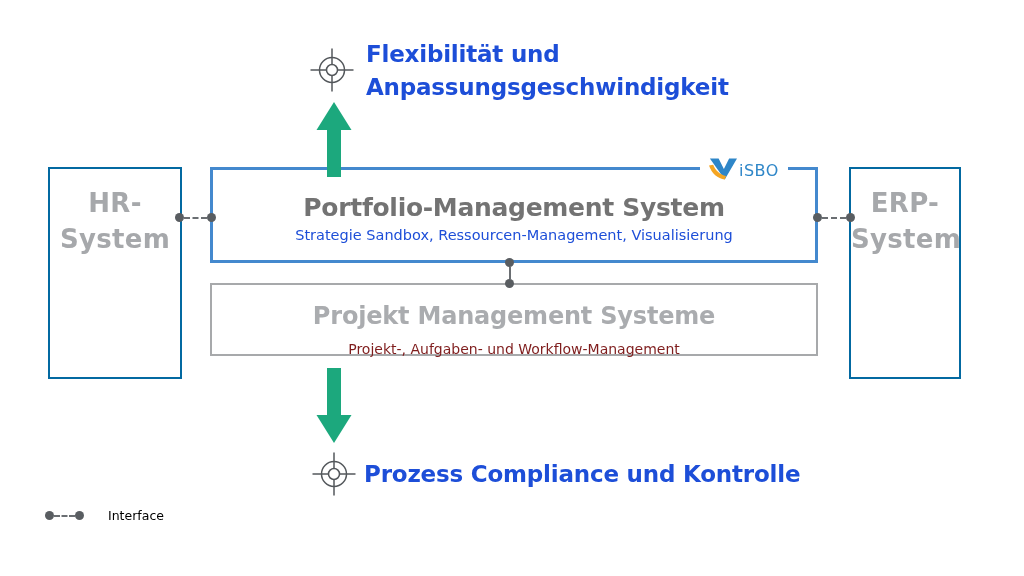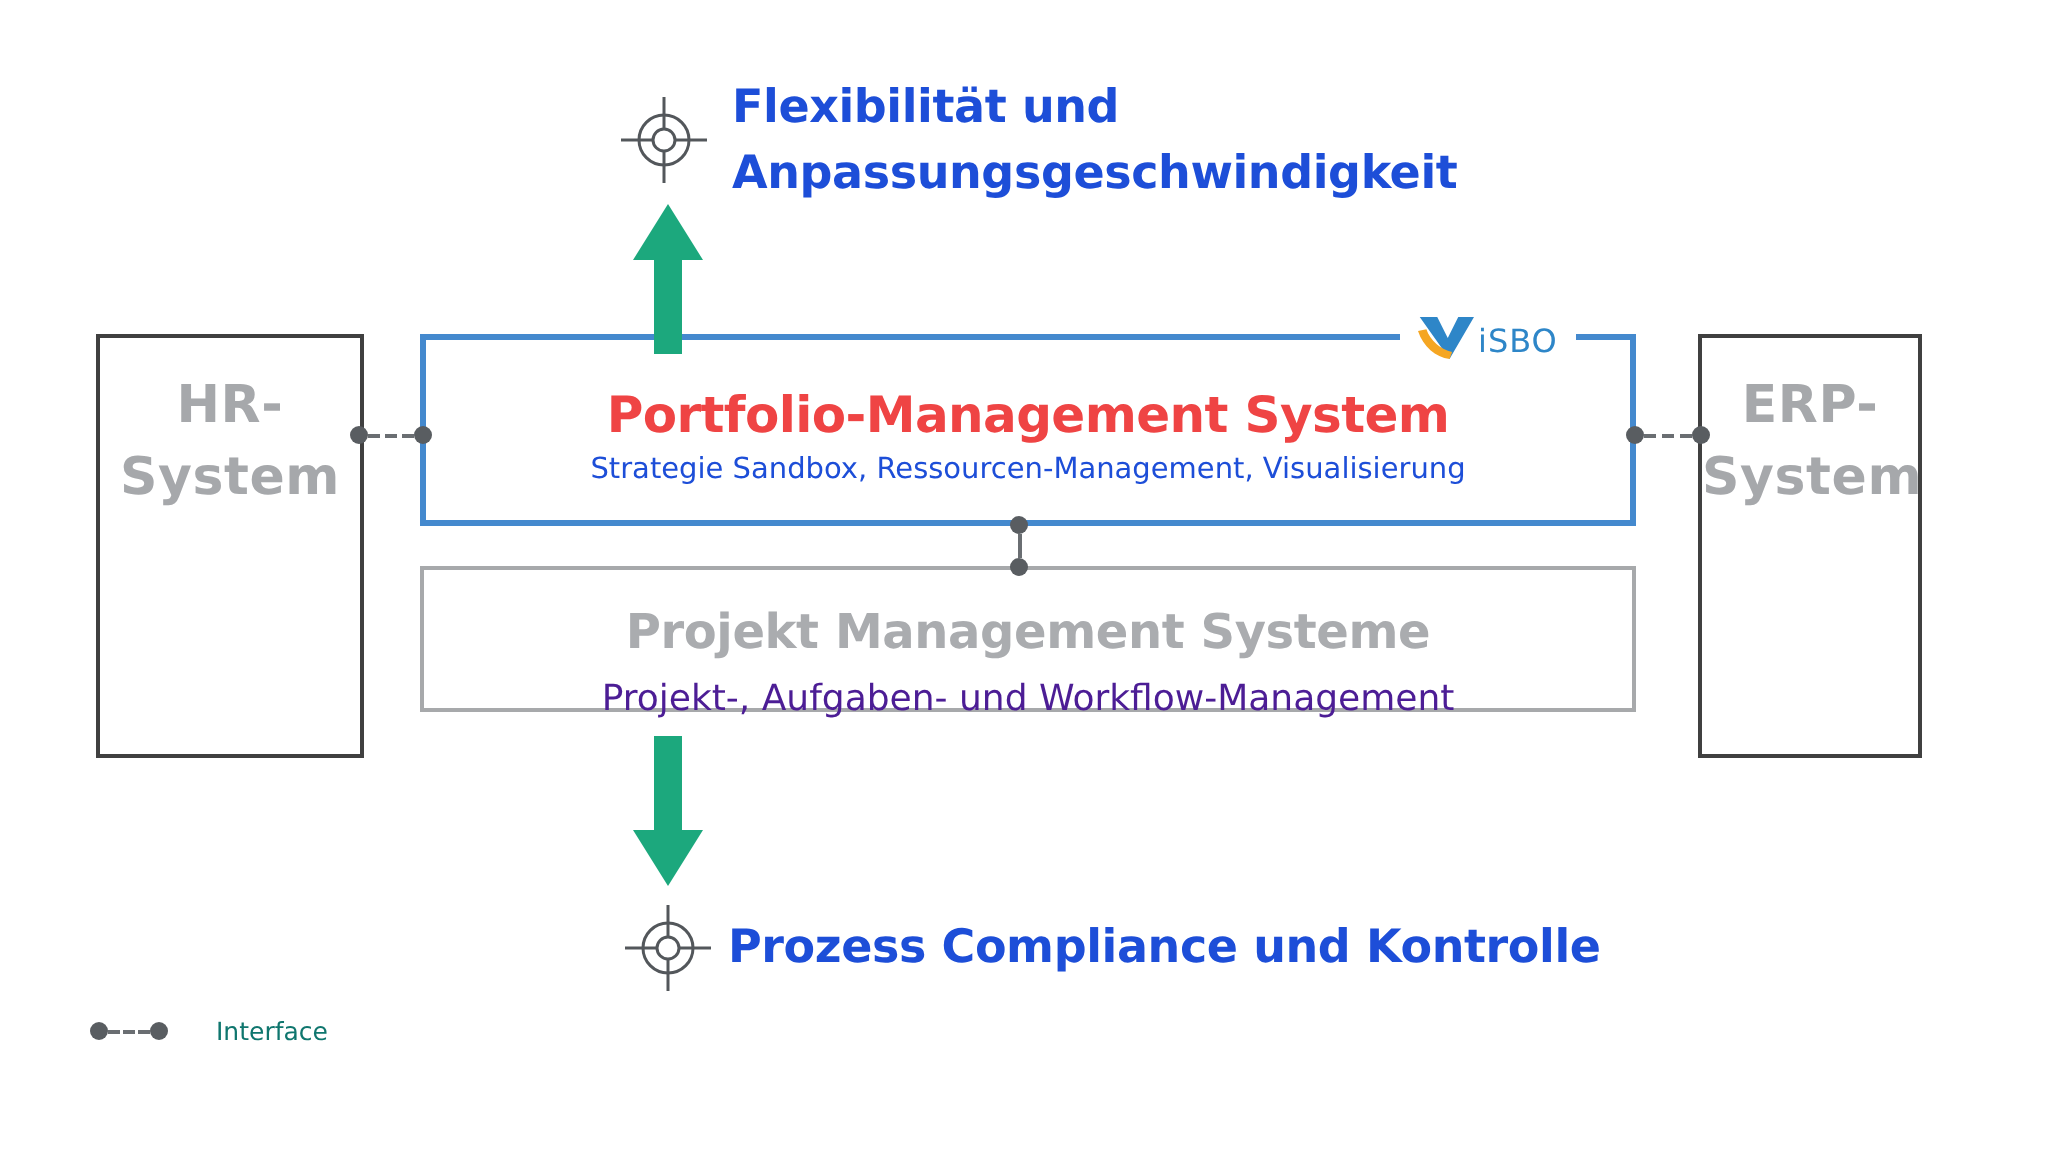--- a/index.html
+++ b/index.html
@@ -42,21 +42,21 @@
     z-index: 3;
   }
   .arrow-up { left: 314px; top: 101px; }
   .arrow-down { left: 314px; top: 368px; }
 
   
   .side-box {
     position: absolute;
     top: 167px;
     height: 212px;
-    border: 2px solid #404040;
+    border: 2px solid #0369a1;
     background: #ffffff;
     text-align: center;
     padding-top: 16px;
     z-index: 1;
   }
   .side-box .sys-label {
     font-weight: bold;
     font-size: 26px;
     line-height: 36px;
     color: #a6a8ab;
@@ -72,21 +72,21 @@
     border: 3px solid #4489ce;
     background: #ffffff;
     text-align: center;
     padding-top: 24px;
     z-index: 1;
   }
   .portfolio-title {
     font-weight: bold;
     font-size: 25px;
     line-height: 28px;
-    color: #ef4444;
+    color: #737373;
     letter-spacing: -0.3px;
     white-space: nowrap;
   }
   .portfolio-subtitle {
     margin-top: 4px;
     font-size: 14.5px;
     line-height: 18px;
     color: #1d4ed8;
     white-space: nowrap;
   }
@@ -104,23 +104,23 @@
   .project-title {
     font-weight: bold;
     font-size: 24px;
     line-height: 30px;
     color: #aaacaf;
     letter-spacing: -0.2px;
     white-space: nowrap;
   }
   .project-subtitle {
     margin-top: 10px;
-    font-size: 18px;
+    font-size: 14px;
     line-height: 17px;
-    color: #4c1d95;
+    color: #7f1d1d;
     white-space: nowrap;
   }
 
   
   .visbo-logo {
     position: absolute;
     left: 700px; top: 155px;
     height: 27px;
     padding: 0 9px;
     background: #ffffff;
@@ -175,21 +175,21 @@
     align-items: center;
   }
   .legend .connector-sample {
     position: relative;
     width: 39px; height: 9px;
     display: flex; align-items: center;
   }
   .legend-label {
     margin-left: 24px;
     font-size: 12.5px;
-    color: #0f766e;
+    color: #000000;
   }
 </style>
 </head>
 <body>
 
 <div class="canvas">
 
   <svg class="crosshair crosshair-top" viewBox="0 0 46 46" fill="none" stroke="#53575b" stroke-width="1.5">
     <circle cx="23" cy="23" r="12.5"></circle>
     <circle cx="23" cy="23" r="5.5"></circle>

